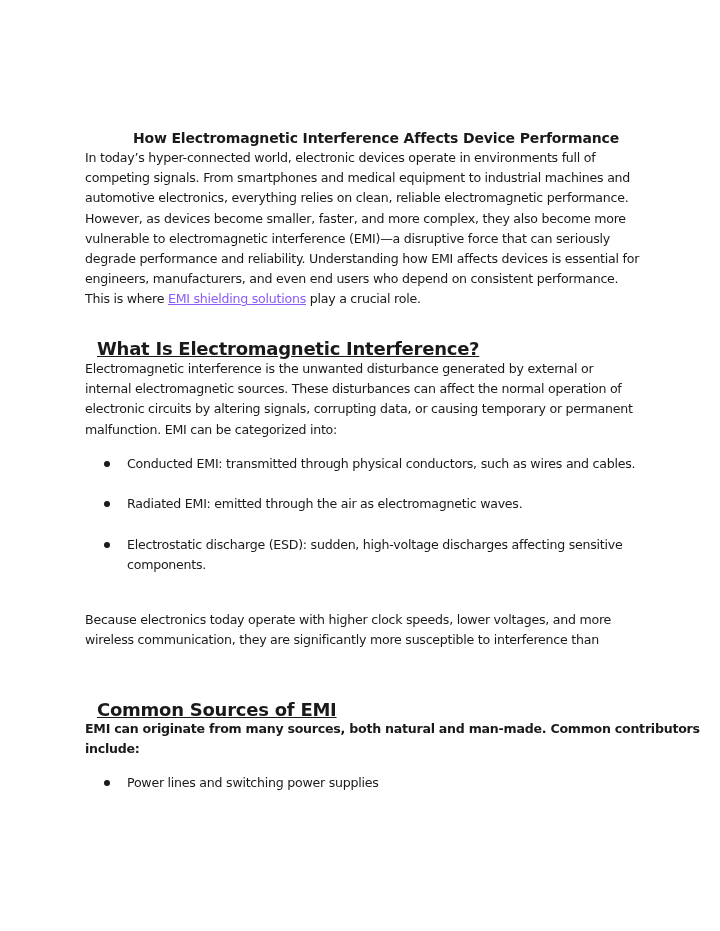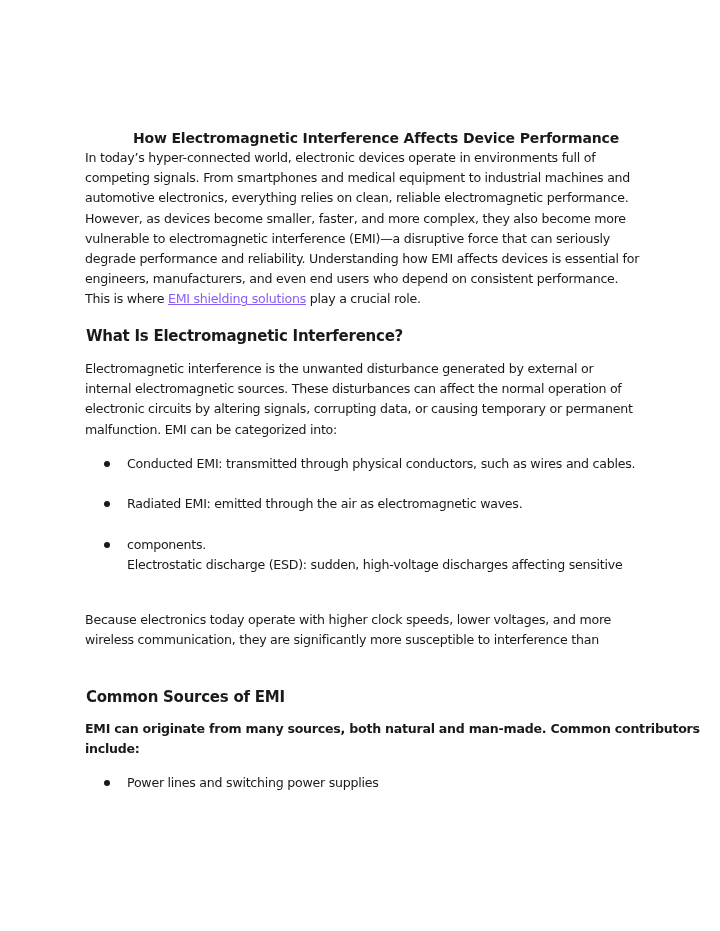--- a/index.html
+++ b/index.html
@@ -39,25 +39,26 @@
       margin: 0;
       font-size: 12.6px;
       line-height: 20.2px;
       letter-spacing: -0.25px;
       white-space: nowrap;
     }
     .para .line { display: block; }
     .heading {
       position: absolute;
       left: 0;
-      margin: 1px;
+      margin: 12px;
       font-weight: bold;
-      font-size: 15px;
+      font-size: 18px;
       letter-spacing: -0.25px;
       white-space: nowrap;
+      text-decoration: underline;
     }
     .link {
       color: #1155cc;
       text-decoration: underline;
     }
     .bullet-item {
       position: absolute;
       left: 19px;
       font-size: 12.6px;
       line-height: 20.2px;
@@ -117,22 +118,22 @@
   <div class="bullet-item" style="top:494px;">
     <span class="bullet-dot"></span>
     <span class="bullet-text">
       <span class="line">Radiated EMI: emitted through the air as electromagnetic waves.</span>
     </span>
   </div>
 
   <div class="bullet-item" style="top:535px;">
     <span class="bullet-dot"></span>
     <span class="bullet-text">
+      <span class="line">Electrostatic discharge (ESD): sudden, high-voltage discharges affecting sensitive</span>
       <span class="line">components.</span>
-      <span class="line">Electrostatic discharge (ESD): sudden, high-voltage discharges affecting sensitive</span>
     </span>
   </div>
 
   <p class="para" style="top:610px;">
     <span class="line">Because electronics today operate with higher clock speeds, lower voltages, and more</span>
     <span class="line">wireless communication, they are significantly more susceptible to interference than</span>
   </p>
 
   <h2 class="heading" style="top:687px;text-align:right;">Common Sources of EMI</h2>
 

